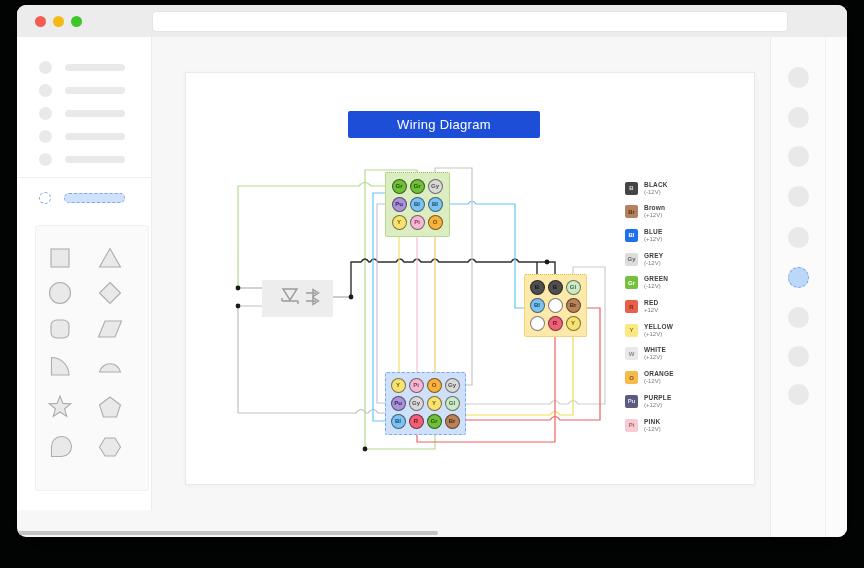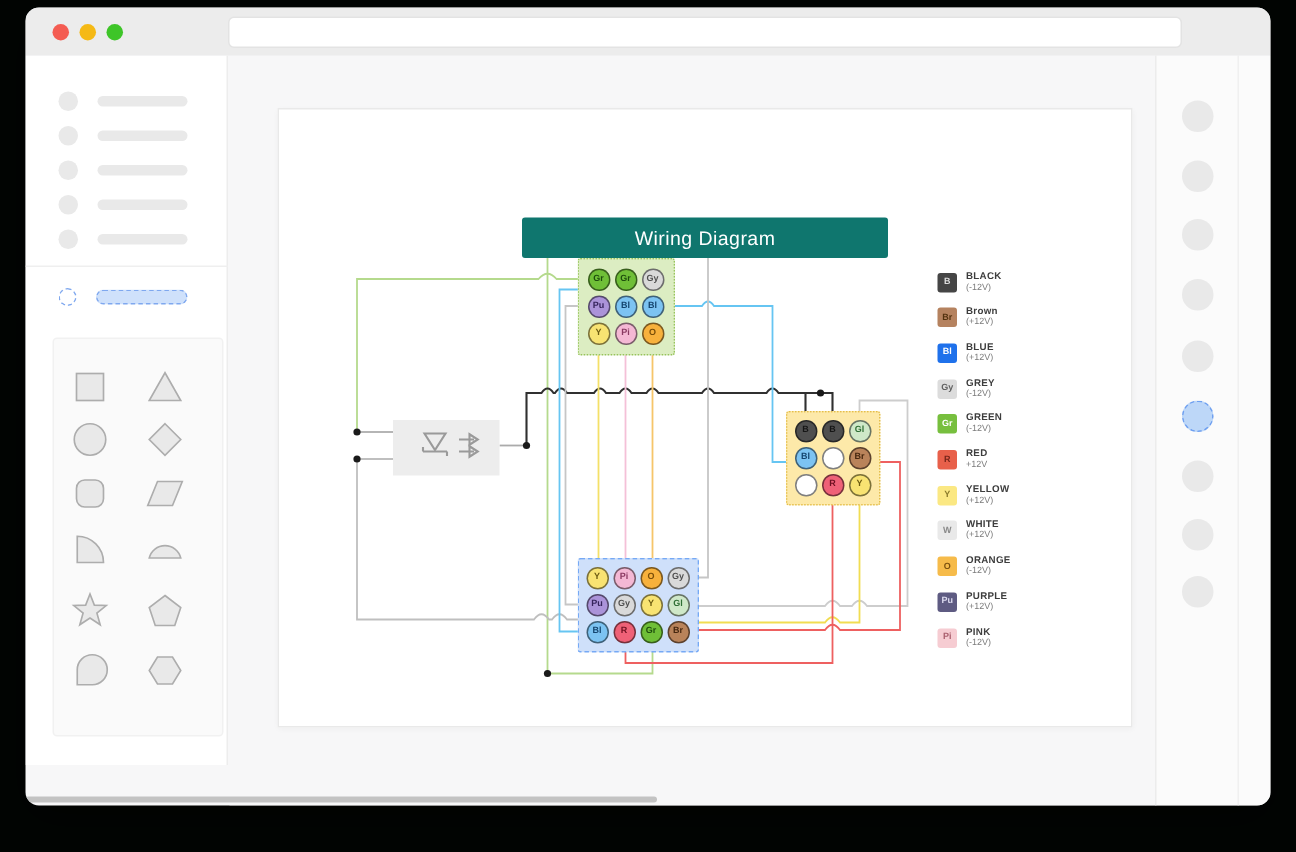--- a/index.html
+++ b/index.html
@@ -18,22 +18,22 @@
   .side-divider { position:absolute; left:0; top:140px; width:135px; height:1px; background:#efefef; }
   .sel-dot { position:absolute; left:22px; top:155px; width:12px; height:12px; border-radius:50%; background:#fff; border:1px dashed #7fa8ef; }
   .sel-pill { position:absolute; left:47px; top:156px; width:61px; height:10px; border-radius:5px; background:#cfe1fb; border:1px dashed #7fa8ef; }
   .shape-panel { position:absolute; left:18px; top:188px; width:114px; height:266px; background:#fafafa; border:1px solid #f1f1f1; border-radius:3px; }
   .shape-cell { position:absolute; width:26px; height:26px; }
   .shape-cell svg { width:26px; height:26px; }
   .main { position:absolute; left:136px; top:32px; width:617px; height:500px; background:#f7f7f8; }
   .sheet { position:absolute; left:168px; top:67px; width:570px; height:413px; background:#fff;
     border:1px solid #e9e9e9; box-shadow:0 1px 4px rgba(0,0,0,.04); z-index:1; }
   #wires { position:absolute; left:0; top:0; z-index:3; pointer-events:none; }
-  .banner { position:absolute; left:331px; top:106px; width:244px; height:27px; background:#0f766e;
-    border-radius:2px; display:flex; align-items:center; justify-content:center; z-index:4;margin-top:34px; }
+  .banner { position:absolute; left:331px; top:106px; width:192px; height:27px; background:#1d4ed8;
+    border-radius:2px; display:flex; align-items:center; justify-content:center; z-index:4; }
   .banner span { color:#fff; font-size:13px; font-weight:500; letter-spacing:.3px; }
   .block { position:absolute; z-index:4; }
   .pin { position:absolute; width:15px; height:15px; border-radius:50%;
     border:1.2px solid rgba(0,0,0,.5); font-size:6px; font-weight:bold;
     display:flex; align-items:center; justify-content:center; }
   .led-box { position:absolute; left:245px; top:275px; width:71px; height:37px; background:#ededed; z-index:4; }
   .legend { position:absolute; left:608px; top:0; z-index:4; }
   .legend-item { position:absolute; width:90px; height:20px; }
   .legend-swatch { position:absolute; left:0; top:0; width:13px; height:13px; border-radius:2px;
     font-size:6px; font-weight:bold; display:flex; align-items:center; justify-content:center; }

